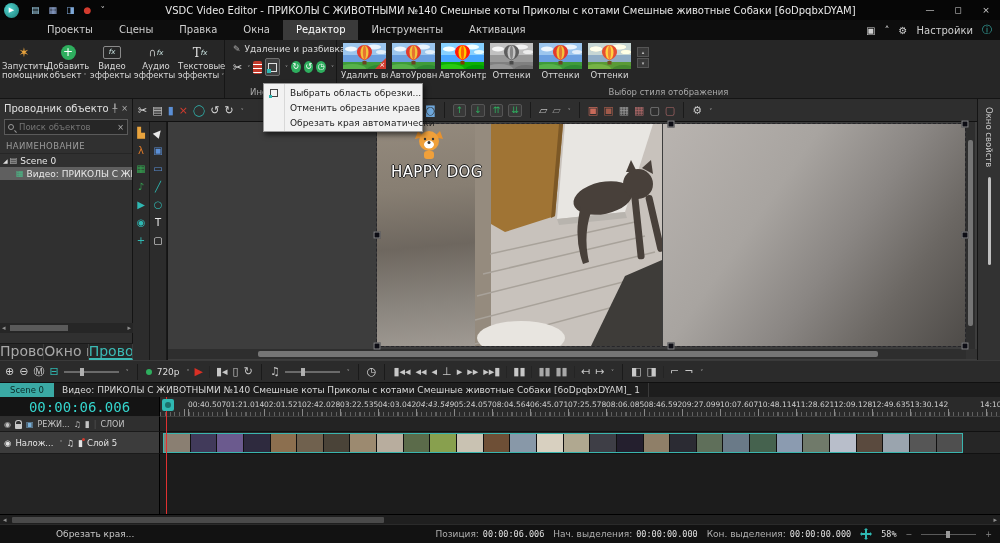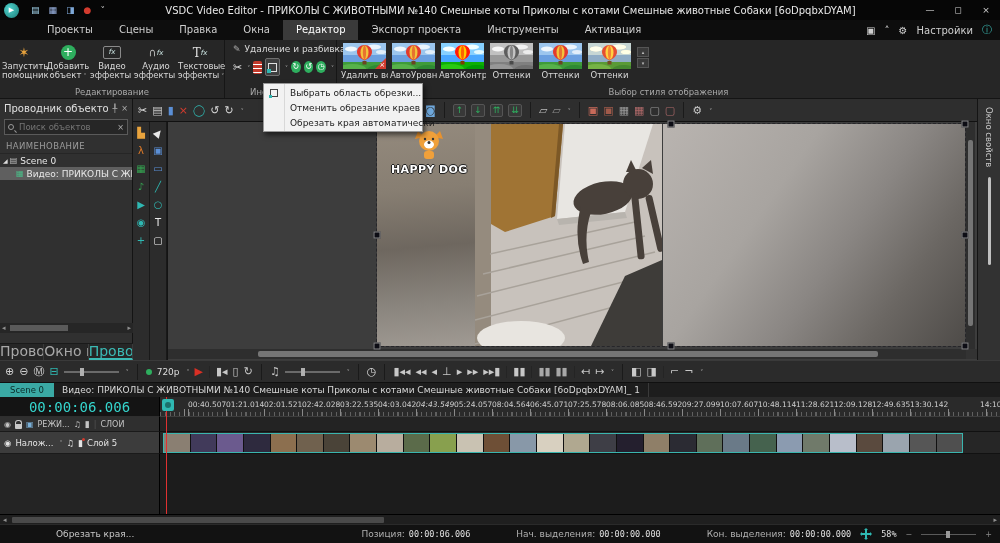--- a/index.html
+++ b/index.html
@@ -102,21 +102,21 @@
   
   #preview{position:absolute;left:168px;top:122px;width:809px;height:238px;background:#3d3d3d;}
   #vframe{position:absolute;left:209px;top:2px;width:588px;height:222px;outline:1px dashed #26262a;}
   #sec-left{position:absolute;left:0;top:0;width:98px;height:222px;
     background:linear-gradient(175deg,#948a7d 0%,#877e72 30%,#6e675f 55%,#8a857e 80%,#a09a93 100%);}
   #sec-center{position:absolute;left:98px;top:0;width:187px;height:222px;border-right:1px solid #9a9a96;}
   #sec-right{position:absolute;left:286px;top:0;width:302px;height:222px;
     background:linear-gradient(125deg,#b9b4b0 0%,#a8a4a0 35%,#8a8683 58%,#6b6763 78%,#4e4b48 100%);}
   .handle{position:absolute;width:7px;height:7px;background:#0d0d15;border:1px solid #8a8a8a;transform:translate(-50%,-50%);z-index:4;}
   #logo-wm{position:absolute;left:14px;top:5px;width:76px;text-align:center;z-index:3;}
-  #logo-wm .wmtext{font-size:11px;font-weight:bold;letter-spacing:.4px;color:#fff;
+  #logo-wm .wmtext{font-size:15px;font-weight:normal;letter-spacing:.4px;color:#fff;
     text-shadow:-1px 0 #222,1px 0 #222,0 -1px #222,0 1px #222;white-space:nowrap;}
   #pv-vscroll{position:absolute;left:798px;top:0;width:9px;height:227px;background:#2e2e2e;}
   #pv-vscroll .thumb{position:absolute;left:2px;top:18px;width:5px;height:186px;background:#757575;border-radius:2px;}
   #pv-hscroll{position:absolute;left:0;top:227px;width:798px;height:10px;background:#2e2e2e;}
   #pv-hscroll .thumb{position:absolute;left:90px;top:2px;width:620px;height:6px;background:#757575;border-radius:2px;}
   #pv-corner{position:absolute;left:798px;top:227px;width:11px;height:10px;background:#333;}
 
   
   #right-strip{position:absolute;left:977px;top:99px;width:23px;height:261px;background:#323232;border-left:1px solid #141414;}
   #props-tab{writing-mode:vertical-rl;font-size:8.5px;color:#c8c8c8;margin:8px auto 0;display:block;text-align:left;white-space:nowrap;}
@@ -159,21 +159,21 @@
   .reddot::after{content:"";position:absolute;right:-2px;top:0;width:3px;height:3px;border-radius:50%;background:#d23b2e;}
 
   
   #hscrollbar{position:absolute;left:0;top:514px;width:1000px;height:10px;background:#1f1f1f;border-top:1px solid #000;}
   #hscrollbar .ar{position:absolute;top:0;font-size:7px;color:#909090;line-height:10px;}
   #hscrollbar .thumb{position:absolute;left:12px;top:2px;width:372px;height:6px;background:#4a4a4a;border-radius:1px;}
   #statusbar{position:absolute;left:0;top:524px;width:1000px;height:19px;background:#121212;border-top:1px solid #2a2a2a;
     display:flex;align-items:center;padding:0 8px;font-size:9px;}
   #sb-hint{color:#c8c8c8;padding-left:48px;}
   #sb-right{margin-left:auto;display:flex;align-items:center;gap:9px;}
-  .sb-pair{display:flex;align-items:flex-end;gap:4px;margin-left:37px;}
+  .sb-pair{display:flex;align-items:flex-end;gap:4px;}
   .sb-label{color:#b0b0b0;}
   .sb-val{color:#e0e0e0;font-family:"DejaVu Sans Mono","Liberation Mono",monospace;font-size:8.5px;}
   #sb-slider{width:55px;height:9px;position:relative;}
   #sb-slider .trk{position:absolute;left:0;right:0;top:4px;height:1px;background:#5a5a5a;}
   #sb-slider .thm{position:absolute;left:45%;top:1px;width:4px;height:7px;background:#9a9a9a;}
   .sb-pm{color:#888;font-size:8px;}
 
   
   #crop-menu{position:absolute;left:263px;top:83px;width:160px;background:#f2f2f2;border:1px solid #979797;
     box-shadow:2px 3px 5px rgba(0,0,0,.55);z-index:30;padding:1px 0;}
@@ -206,21 +206,20 @@
     </div>
   </div>
 
   <div id="menubar">
     <div id="menu-tabs">
         <div class="menu-tab">Проекты</div>
         <div class="menu-tab">Сцены</div>
         <div class="menu-tab">Правка</div>
         <div class="menu-tab">Окна</div>
         <div class="menu-tab active">Редактор</div>
-        <div class="menu-tab">Экспорт проекта</div>
         <div class="menu-tab">Инструменты</div>
         <div class="menu-tab">Активация</div>
       </div>
     <div id="menu-right">
       <span>▣</span>
       <span>˄</span>
       <span>⚙</span>
       <span>Настройки</span>
       <span class="info">ⓘ</span>
     </div>
@@ -261,21 +260,20 @@
           </div>
           <div class="bigbtn">
             <div class="bic">
               <span style="font-family:'DejaVu Serif',serif;font-size:12px;color:#e0e0e0">T</span>
               <span style="font-size:7px;font-style:italic;color:#cfe8e6">fx</span>
             </div>
             <div class="bl">Текстовые</div>
             <div class="bl">эффекты<span class="caret">˅</span></div>
           </div>
         </div>
-      <div class="grp-label">Редактирование</div>
     </div>
     <div class="rb-group" id="rb-group2">
       <div id="split-tool">
         <span class="pencil">✎</span>
         <span>Удаление и разбивка</span>
       </div>
       <div id="rb2-icons">
         <span class="tbi" style="color:#e0e0e0">✂</span>
         <span class="caret">˅</span>
         <span class="redfilm"></span>

